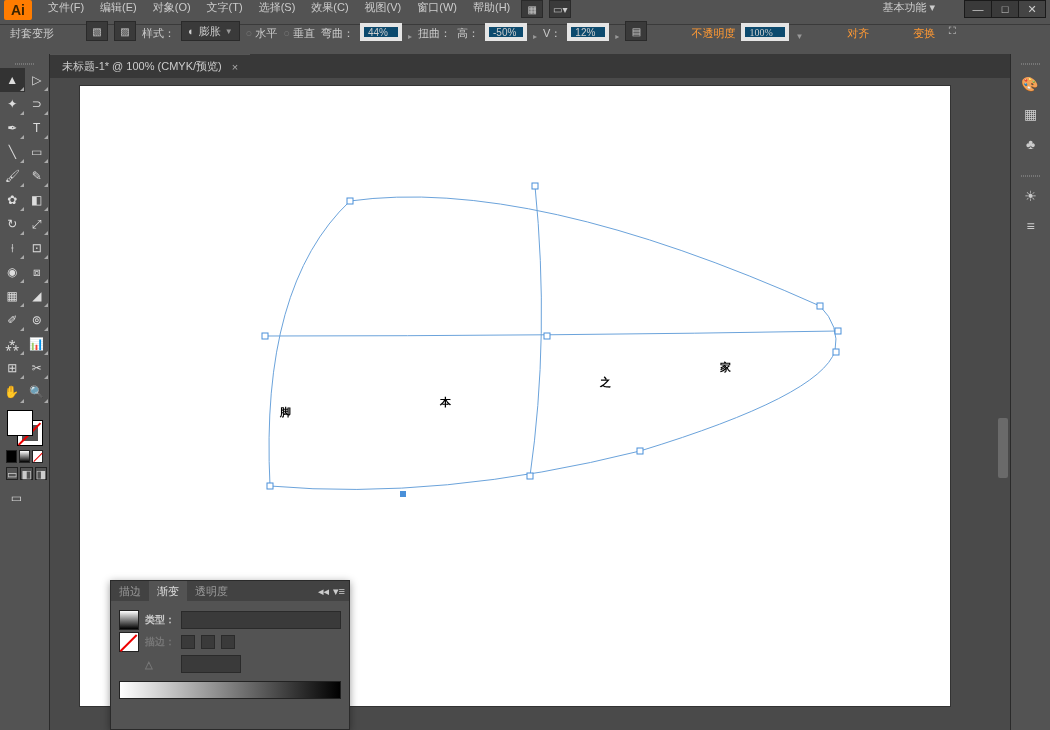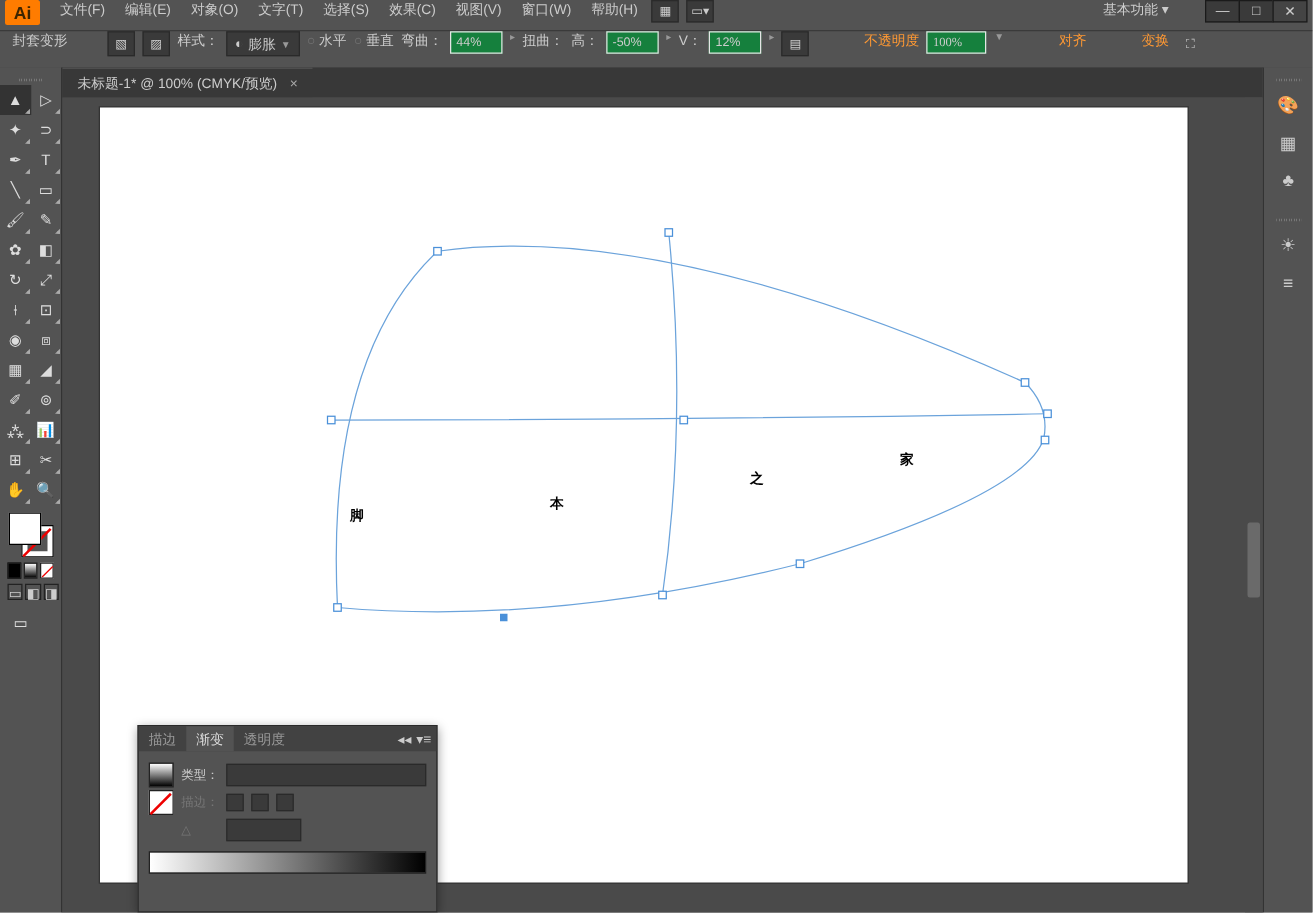--- a/index.html
+++ b/index.html
@@ -6,26 +6,26 @@
 body { background: #4a4a4a; width: 1050px; height: 730px; overflow: hidden; position: relative; }
 .titlebar { height: 24px; background: #535353; display: flex; align-items: flex-start; padding: 0 4px; }
 .logo { width: 28px; height: 20px; background: #ff7c00; color: #3c2400; font-weight: bold; font-size: 14px; display: flex; align-items: center; justify-content: center; border-radius: 2px; margin-right: 8px; }
 .menu-item { padding: 0 8px; cursor: default; white-space: nowrap; }
 .title-spacer { flex: 1; }
 .title-icon { width: 22px; height: 18px; border: 1px solid #2a2a2a; background: #3a3a3a; margin: 0 3px; display: flex; align-items: center; justify-content: center; font-size: 10px; }
 .workspace-label { padding: 0 10px; margin-left: 10px; }
 .win-controls { display: flex; margin-left: 20px; }
 .win-btn { width: 28px; height: 18px; background: #3a3a3a; border: 1px solid #1a1a1a; display: flex; align-items: center; justify-content: center; margin-left: -1px; font-size: 11px; }
 .win-btn.close { background: #444; }
-.controlbar { height: 30px; background: #535353; display: flex; align-items: flex-start; padding: 0 10px; gap: 6px; border-top: 1px solid #3a3a3a; }
+.controlbar { height: 30px; background: #535353; display: flex; align-items: flex-end; padding: 16px 10px; gap: 6px; border-top: 1px solid #3a3a3a; }
 .ctrl-label { color: #ccc; white-space: nowrap; }
 .ctrl-icon { width: 22px; height: 20px; background: #3a3a3a; border: 1px solid #2a2a2a; display: flex; align-items: center; justify-content: center; font-size: 10px; }
 .ctrl-dropdown { height: 20px; background: #3a3a3a; border: 1px solid #2a2a2a; display: flex; align-items: center; padding: 0 6px; gap: 4px; }
 .dropdown-arrow { font-size: 8px; color: #999; }
-.ctrl-input { width: 42px; height: 18px; background: #15803d; border: 1px solid #e5e5e5; color: #ccc; padding: 0 4px; font-size: 10px; }
+.ctrl-input { width: 42px; height: 18px; background: #0c4a6e; border: 4px solid #e5e5e5; color: #ccc; padding: 0 4px; font-size: 10px; }
 .ctrl-disabled { color: #777; }
 .orange { color: #ff9933; margin-left: 38px; }
 .work-area { position: absolute; top: 54px; left: 0; right: 0; bottom: 0; display: flex; }
 .toolbox { width: 50px; background: #535353; border-right: 1px solid #2a2a2a; padding-top: 6px; }
 .tool-grip { height: 8px; display: flex; justify-content: center; align-items: center; }
 .tool-grip::before { content: ""; width: 20px; height: 2px; background: repeating-linear-gradient(90deg, #777 0, #777 1px, transparent 1px, transparent 2px); }
 .tool-row { display: flex; height: 24px; }
 .tool-btn { width: 25px; height: 24px; display: flex; align-items: center; justify-content: center; font-size: 12px; color: #ddd; position: relative; }
 .tool-btn.selected { background: #333; }
 .tool-tri::after { content: ""; position: absolute; right: 1px; bottom: 1px; border: 2px solid transparent; border-right-color: #aaa; border-bottom-color: #aaa; }
@@ -43,21 +43,21 @@
 .canvas-wrap { flex: 1; background: #4a4a4a; padding: 8px 4px 4px 30px; overflow: hidden; position: relative; font-weight: bold; }
 .canvas { background: #fff; width: 870px; height: 620px; position: relative; box-shadow: 0 0 0 1px #333; }
 .right-panel { width: 40px; background: #535353; border-left: 1px solid #2a2a2a; padding-top: 6px; }
 .right-icon { width: 32px; height: 28px; margin: 2px auto; display: flex; align-items: center; justify-content: center; font-size: 14px; color: #ccc; }
 .right-sep { height: 12px; }
 .float-panel { position: absolute; left: 110px; bottom: 0; width: 240px; height: 150px; background: #535353; border: 1px solid #2a2a2a; box-shadow: 0 2px 8px rgba(0,0,0,.4); }
 .fp-header { height: 20px; background: #424242; display: flex; align-items: center; }
 .fp-tab { padding: 0 8px; height: 20px; display: flex; align-items: center; color: #999; }
 .fp-tab.active { background: #535353; color: #ddd; }
 .fp-controls { margin-left: auto; display: flex; gap: 4px; padding-right: 4px; color: #999; font-size: 9px; }
-.fp-body { padding: 8px; }
+.fp-body { padding: 8px; font-weight: bold; }
 .fp-row { display: flex; align-items: center; gap: 6px; height: 22px; }
 .fp-label { width: 30px; color: #ccc; font-size: 10px; }
 .fp-label.disabled { color: #777; }
 .fp-swatch { width: 20px; height: 20px; background: linear-gradient(#fff, #000); border: 1px solid #222; }
 .fp-swatch2 { width: 20px; height: 20px; background: #fff; border: 1px solid #222; position: relative; }
 .fp-swatch2::after { content: ""; position: absolute; width: 130%; height: 2px; background: #e00; top: 50%; left: -15%; transform: rotate(-45deg); }
 .fp-select { flex: 1; height: 18px; background: #3a3a3a; border: 1px solid #2a2a2a; }
 .fp-mini { width: 14px; height: 14px; background: #3a3a3a; border: 1px solid #2a2a2a; }
 .scrollbar-v { position: absolute; right: 40px; top: 78px; bottom: 0; width: 14px; background: #4a4a4a; }
 .scroll-thumb { position: absolute; left: 2px; right: 2px; top: 340px; height: 60px; background: #6a6a6a; border-radius: 2px; }

